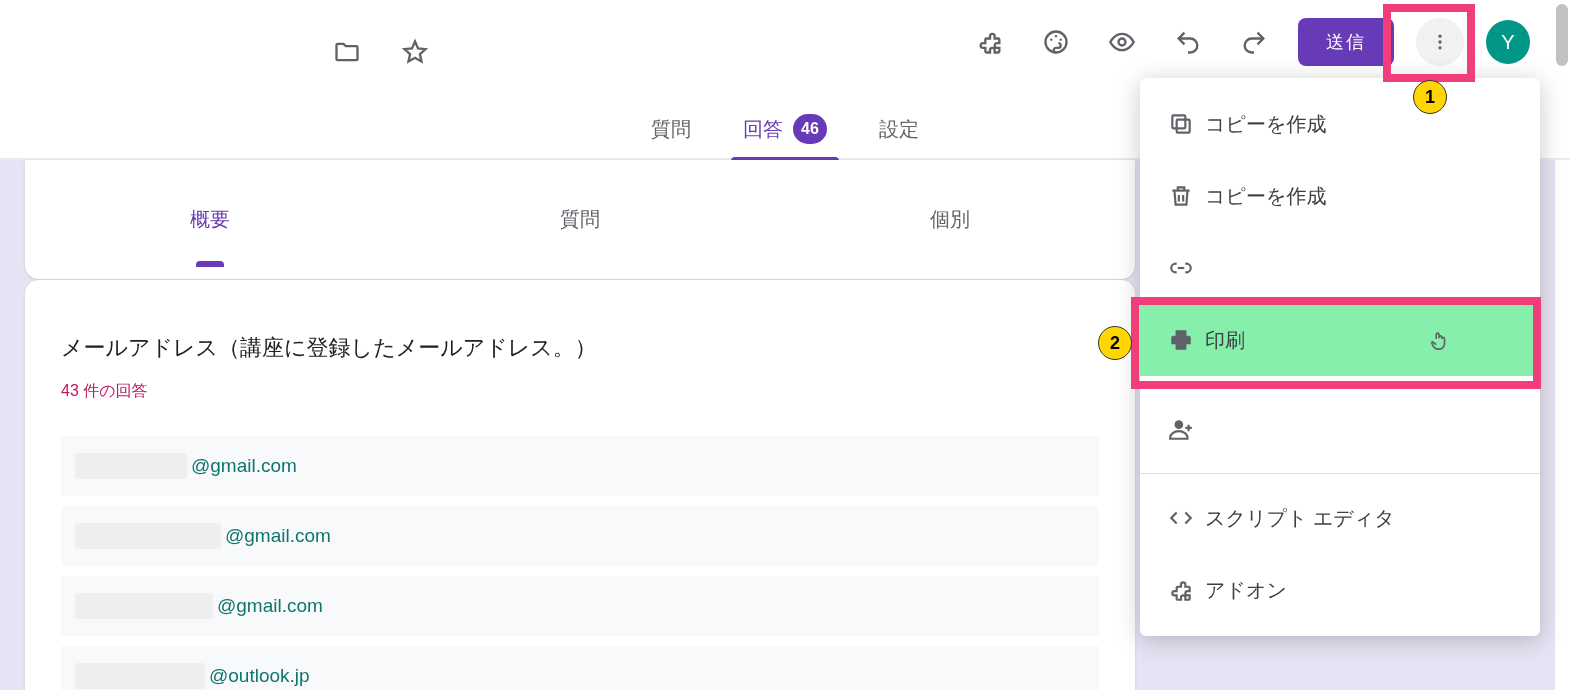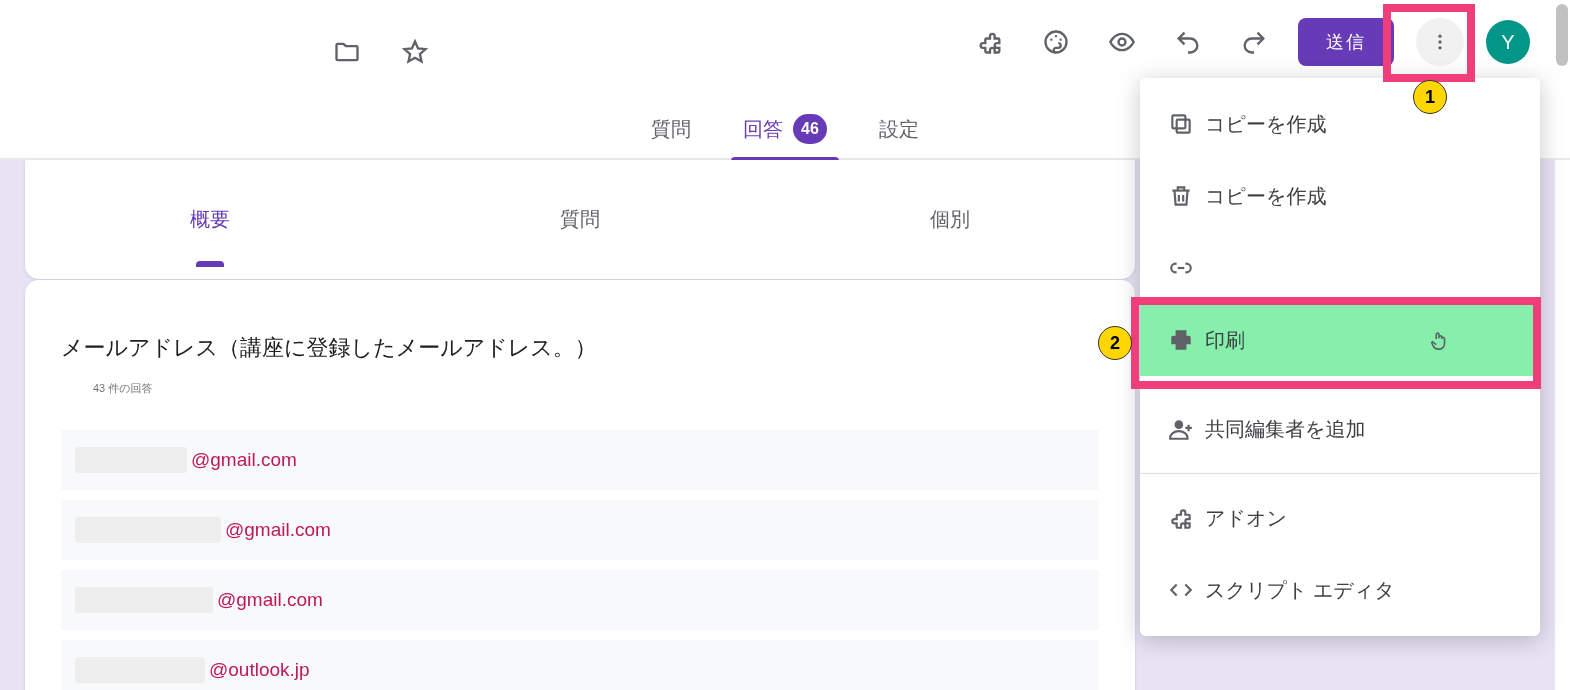--- a/index.html
+++ b/index.html
@@ -77,24 +77,24 @@
     bottom: -34px; width: 28px; height: 6px; background: #673ab7; border-radius: 4px 4px 0 0;
   }
 
   
   .card {
     position: absolute; left: 25px; top: 280px; width: 1110px; min-height: 420px;
     background: #fff; border-radius: 14px; padding: 34px 36px 20px;
     box-shadow: 0 1px 3px rgba(60,64,67,.15);
   }
   .card-title { font-size: 22px; color: #202124; margin-bottom: 18px; margin-top: 19px; }
-  .card-sub   { font-size: 11px; color: #737373; margin-bottom: 34px; margin-left: 32px; }
+  .card-sub   { font-size: 16px; color: #be185d; margin-bottom: 34px; }
   .resp-row {
     height: 60px; background: #f8f9fa; display: flex; align-items: center;
-    padding-left: 14px; margin-bottom: 10px; font-size: 19px; color: #be185d;
+    padding-left: 14px; margin-bottom: 10px; font-size: 19px; color: #0f766e;
   }
   .resp-row .mask { background: #eee; display: inline-block; height: 26px; border-radius: 3px; margin-right: 4px; }
 
   
   .menu {
     position: absolute; left: 1140px; top: 78px; width: 400px;
     background: #fff; border-radius: 6px;
     box-shadow: 0 4px 24px rgba(0,0,0,.22);
     padding: 10px 0;
   }
@@ -270,34 +270,33 @@
     <span class="cursor-hand"><svg viewBox="0 0 24 24">
           <path d="M9 11V6a1.5 1.5 0 0 1 3 0v4m0 0V9a1.5 1.5 0 0 1 3 0v2m0 0v-.5a1.5 1.5 0 0 1 3 0V16a6 6 0 0 1-6 6h-1a6 6 0 0 1-5.3-3.2L4 15l1-1 4 3"></path>
         </svg></span>
   </div>
   <div class="menu-sep"></div>
   <div class="menu-item">
     <span class="micon"><svg viewBox="0 0 24 24">
           <circle cx="10" cy="8" r="4"></circle>
           <path d="M2 20c0-3.3 3.6-6 8-6s8 2.7 8 6v1H2zM19 8v6M16 11h6" stroke="currentColor" stroke-width="2" fill="none"></path>
         </svg></span>
-    <span>共同編集者を追加</span>
   </div>
   <div class="menu-sep"></div>
   <div class="menu-item">
     <span class="micon stroke"><svg viewBox="0 0 24 24">
+          <path d="M8 7 3 12l5 5M16 7l5 5-5 5"></path>
+        </svg></span>
+    <span>スクリプト エディタ</span>
+  </div>
+  <div class="menu-item">
+    <span class="micon stroke"><svg viewBox="0 0 24 24">
           <path d="M20 13v-3a1 1 0 0 0-1-1h-3V7a2 2 0 1 0-4 0v2H9a1 1 0 0 0-1 1v3H6a2 2 0 1 0 0 4h2v3a1 1 0 0 0 1 1h3v-2a2 2 0 1 1 4 0v2h3a1 1 0 0 0 1-1v-3h-2a2 2 0 1 1 0-4h2z"></path>
         </svg></span>
     <span>アドオン</span>
-  </div>
-  <div class="menu-item">
-    <span class="micon stroke"><svg viewBox="0 0 24 24">
-          <path d="M8 7 3 12l5 5M16 7l5 5-5 5"></path>
-        </svg></span>
-    <span>スクリプト エディタ</span>
   </div>
 </div>
 
 <div class="callout callout-1"></div>
 <div class="numdot numdot-1">1</div>
 <div class="callout callout-2"></div>
 <div class="numdot numdot-2">2</div>
 
 <div class="scrollbar"></div>
 

